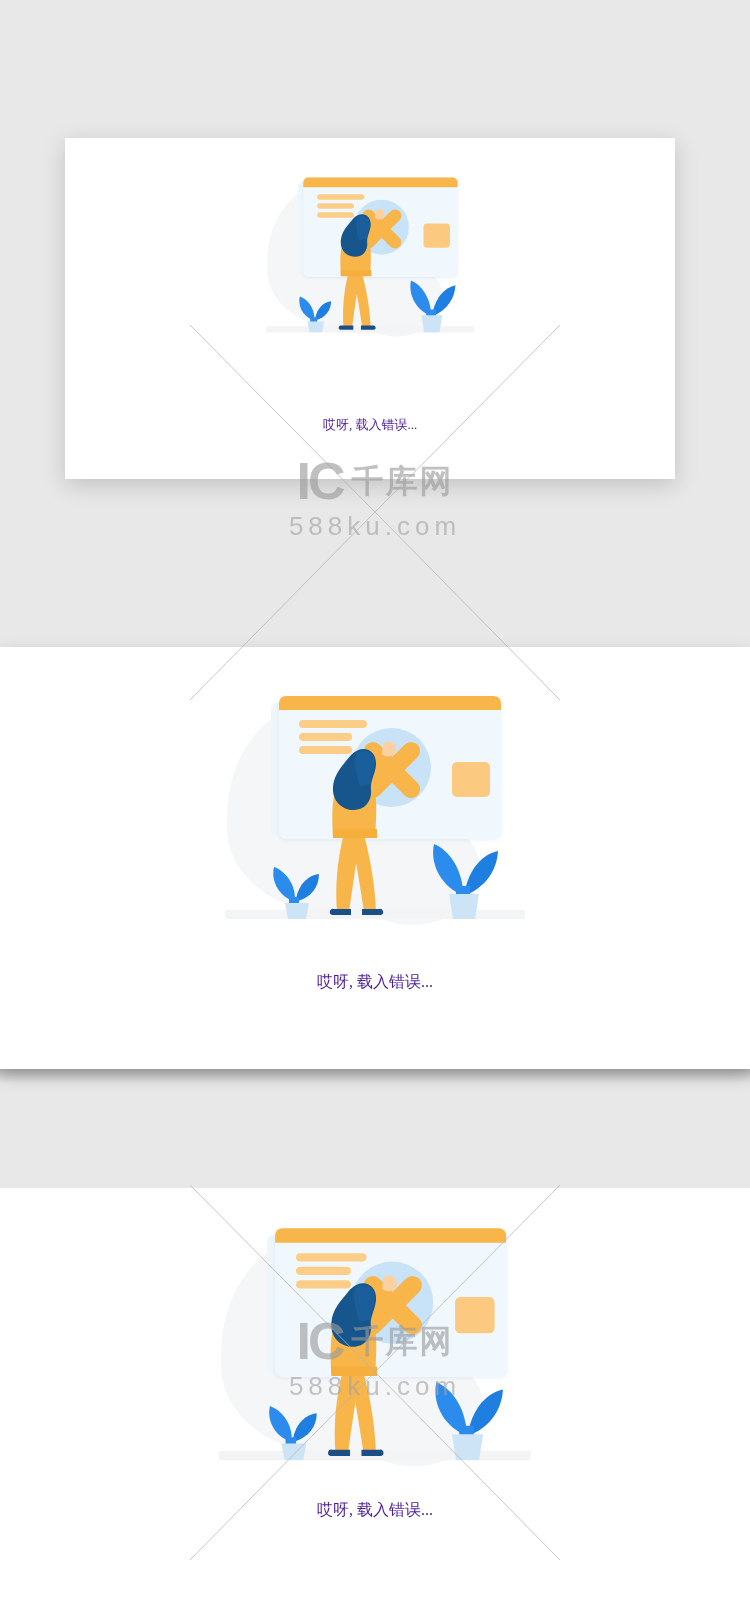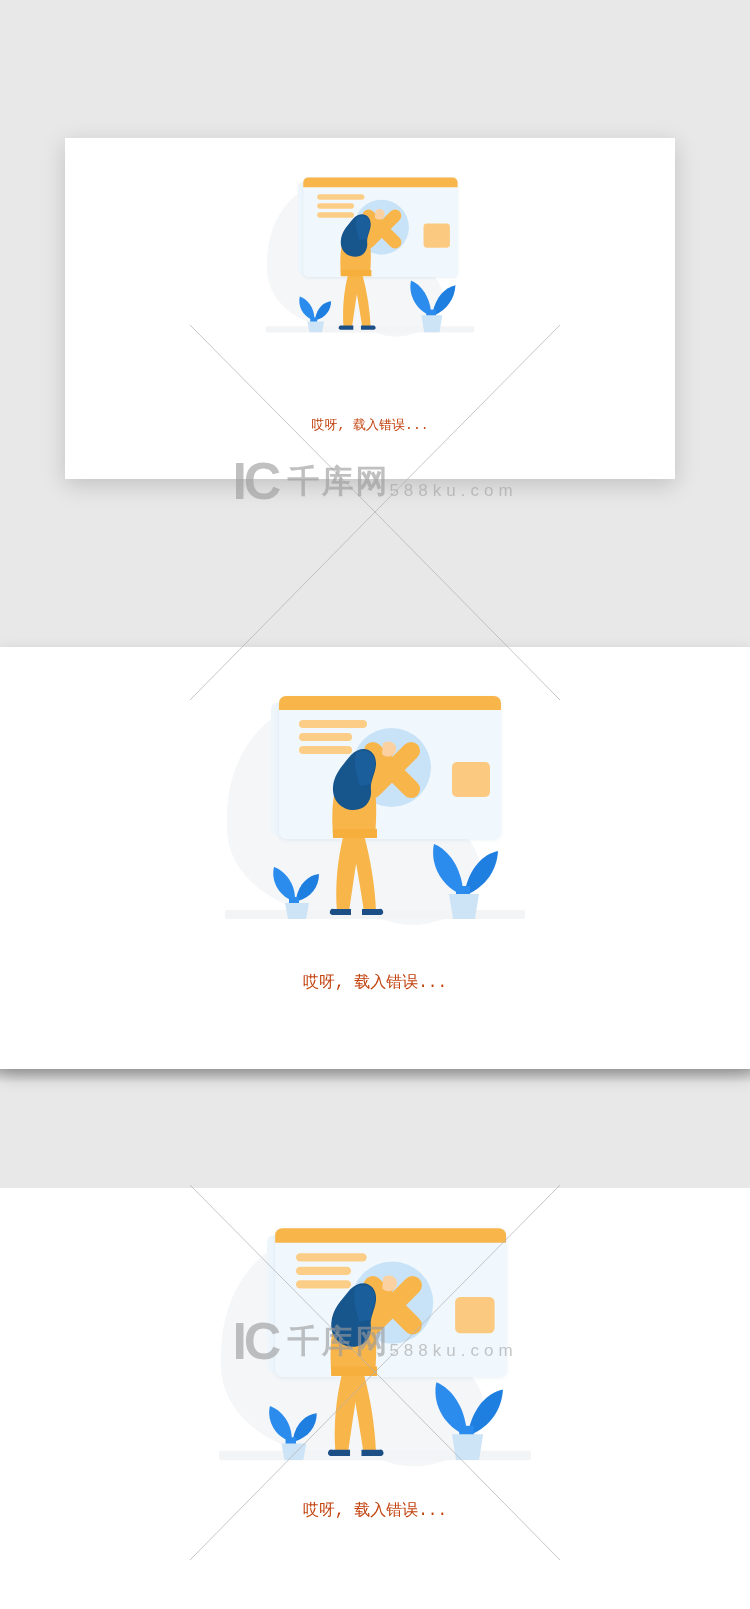--- a/index.html
+++ b/index.html
@@ -24,21 +24,21 @@
     z-index: 40;
   }
   .wm-lines svg { display:block; width:750px; height:1609px; }
 
   
   .watermark {
     position: absolute;
     z-index: 45;
     pointer-events: none;
     display: flex;
-    flex-direction: row;
+    flex-direction: column;
     align-items: center;
     opacity: .62;
   }
   .wm-row { display:flex; align-items:center; gap:9px; }
   .wm-ic {
     font-size: 52px;
     font-weight: 700;
     color: #9b9b9b;
     letter-spacing: -3px;
     line-height: 1;
@@ -46,22 +46,22 @@
   }
   .wm-cn {
     font-size: 32px;
     font-weight: 700;
     color: #9b9b9b;
     letter-spacing: 2px;
     line-height: 1;
     font-family: "DejaVu Sans", sans-serif;
   }
   .wm-url {
-    margin-top: 20px;
-    font-size: 17px;
+    margin-top: 4px;
+    font-size: 26px;
     letter-spacing: 5px;
     color: #a3a3a3;
     font-family: "Liberation Sans", sans-serif;
   }
 
   
   .panel {
     position: absolute;
     background: #ffffff;
     z-index: 10;
@@ -87,22 +87,22 @@
   .illus {
     position: relative;
     width: 300px;
     height: 280px;
   }
   .caption {
     position: absolute;
     left: 0;
     width: 100%;
     text-align: center;
-    color: #c2410c;
-    font-family: Liberation Mono, monospace;
+    color: #4c1d95;
+    font-family: Liberation Serif, serif;
     white-space: nowrap;
   }
 
   
   .blob {
     position: absolute;
     left: 2px; top: 38px;
     width: 196px; height: 212px;
     background: #f4f6f8;
     border-radius: 48% 52% 40% 60% / 55% 45% 58% 42%;

